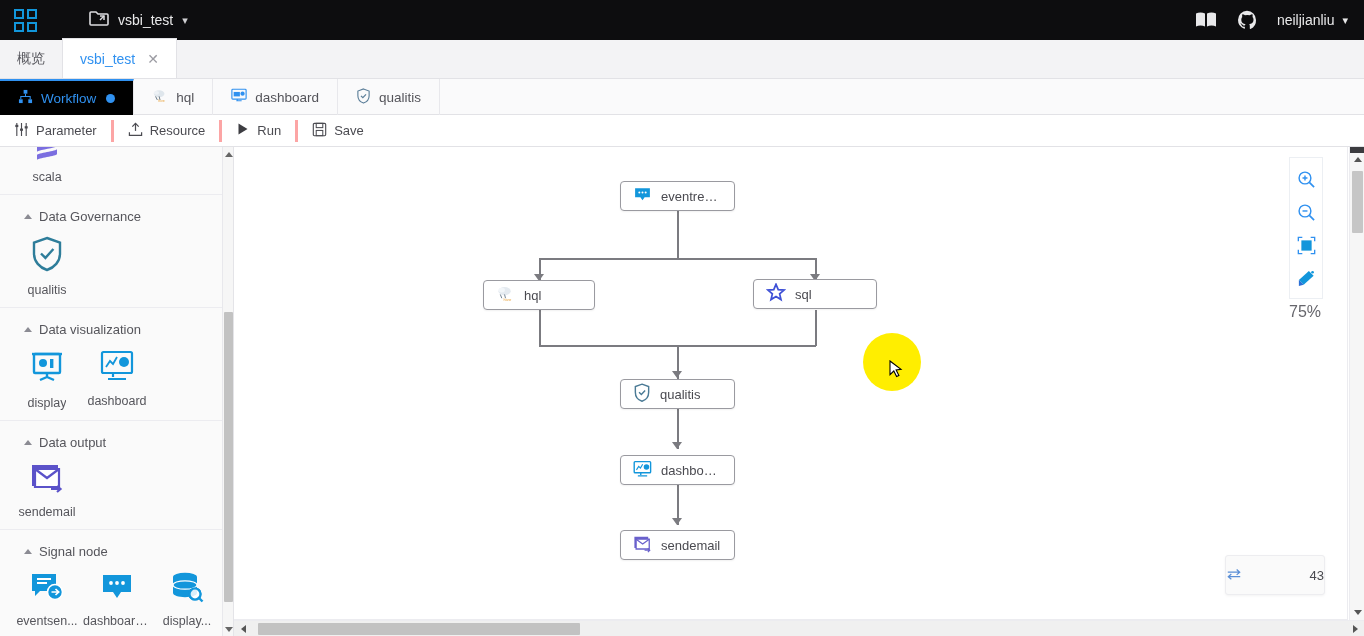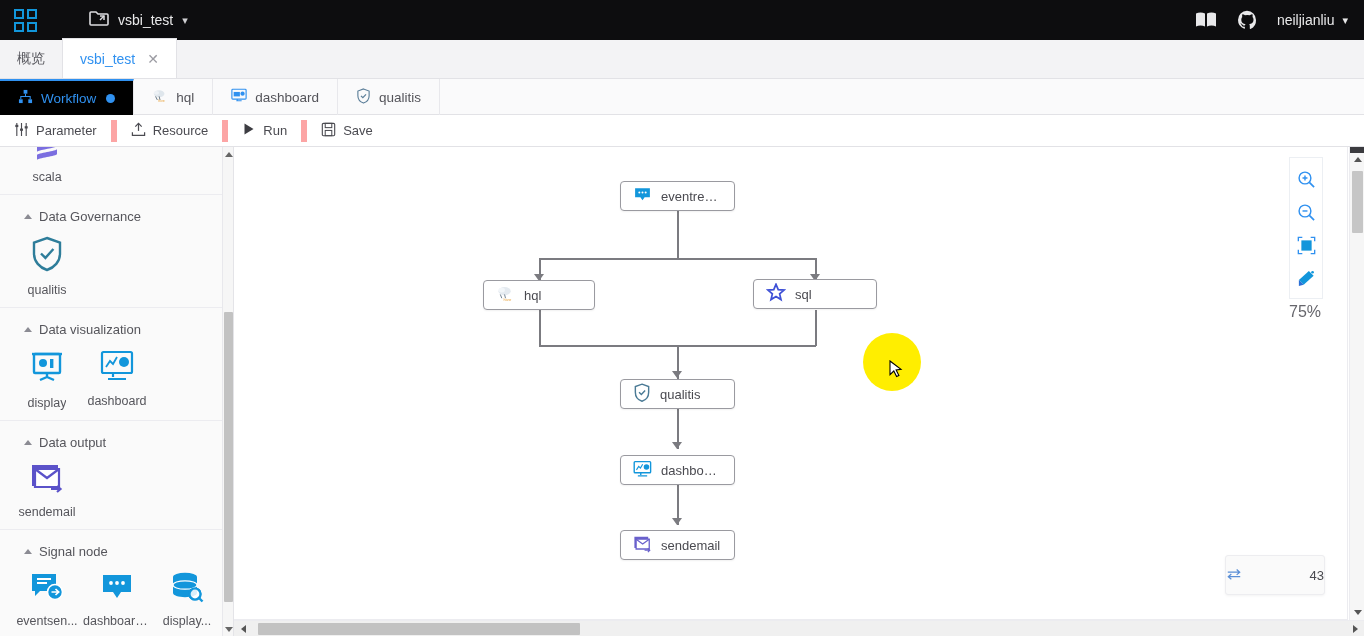--- a/index.html
+++ b/index.html
@@ -63,21 +63,21 @@
   }
   .stab.active { background: #000000; color: #3091f0; border-top: 2px solid #3091f0; }
   .stab .dot { width: 9px; height: 9px; border-radius: 50%; background: #3091f0; display: inline-block; margin-left: 2px; }
 
   
   .toolbar {
     position: absolute; left: 0; top: 115px; width: 1364px; height: 32px;
     background: #fff; border-bottom: 1px solid #e2e2e6; display: flex; align-items: center;
   }
   .tbtn { display: flex; align-items: center; gap: 7px; padding: 0 14px; height: 22px;
-    font-size: 13px; color: #4b4b51; cursor: pointer; border-right: 6px solid #fca5a5; }
+    font-size: 13px; color: #4b4b51; cursor: pointer; border-right: 3px solid #fca5a5; }
   .tbtn:first-child { padding-left: 14px; }
   .tbtn:last-child { border-right: none; }
 
   
   .sidebar {
     position: absolute; left: 0; top: 147px; width: 234px; height: 489px;
     background: #fafafa; border-right: 1px solid #e4e4e8; overflow: hidden;
   }
   .sb-group { border-bottom: 1px solid #ececf0; padding-bottom: 10px; }
   .sb-head { display: flex; align-items: center; gap: 7px; padding: 14px 0 8px 24px; font-size: 13px; color: #55555b; cursor: pointer; }

